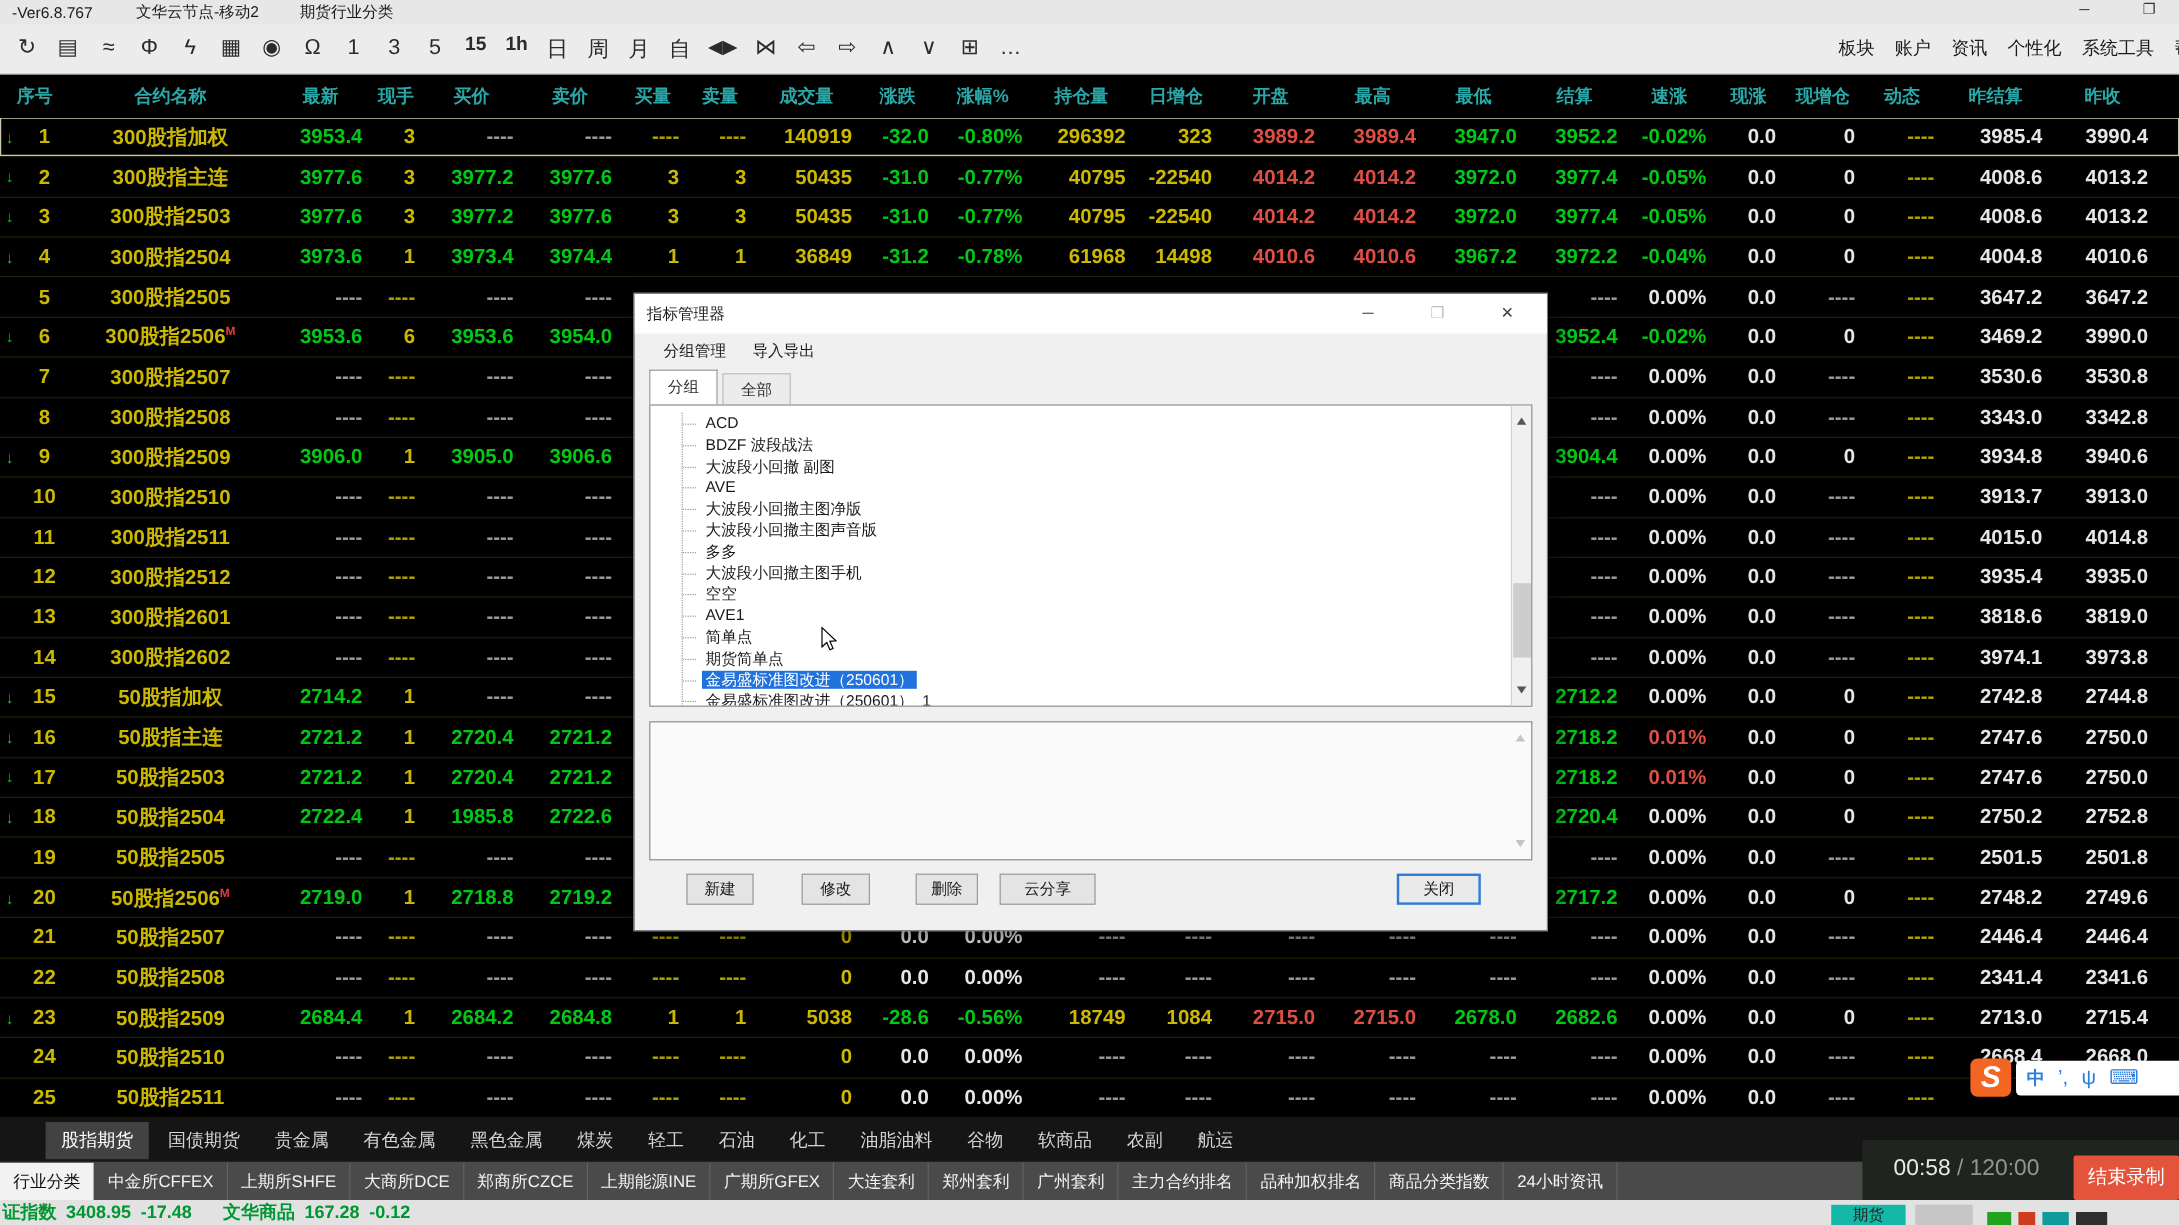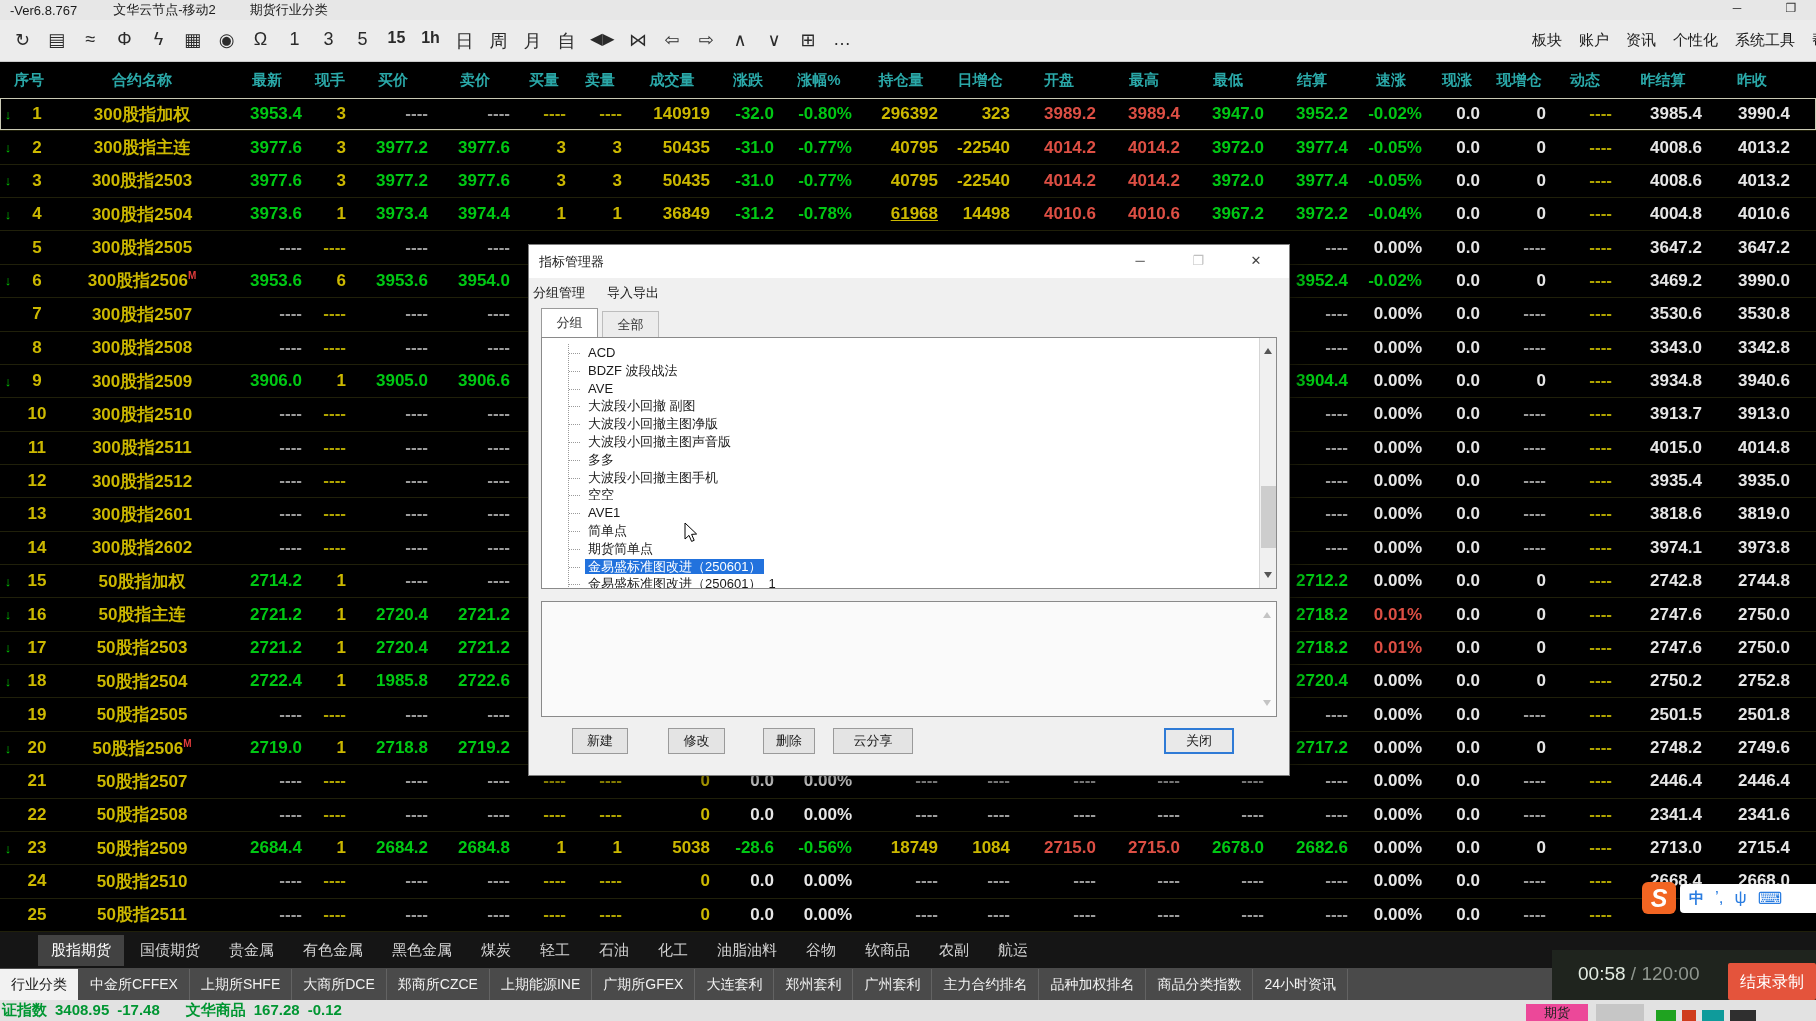--- a/index.html
+++ b/index.html
@@ -45,21 +45,21 @@
   .ex{padding:0 11px;line-height:31px;border-right:1px solid #636363;}
   .ex.active{background:#f2f2f2;color:#111;border-right:none;margin-right:1px;}
   .statusbar{height:21px;background:#e2e2e2;display:flex;align-items:center;gap:18px;padding-left:2px;font-size:15px;font-weight:700;color:#009632;}
   .st-item span{margin-right:8px;}
 
   
   .dialog{position:absolute;left:528px;top:244px;width:762px;height:532px;background:#f0f0f0;border:1px solid #7e7e7e;box-shadow:5px 5px 16px rgba(0,0,0,.55);font-size:13px;color:#1a1a1a;}
   .dlg-title{height:33px;background:#fff;display:flex;align-items:center;padding-left:10px;position:relative;}
   .dlg-ctl{position:absolute;top:8px;width:26px;text-align:center;font-size:13px;color:#444;}
   .dlg-min{left:598px;} .dlg-max{left:656px;color:#c0c0c0;} .dlg-close{left:714px;}
-  .dlg-menu{height:30px;display:flex;align-items:center;gap:22px;padding-left:4px;}
+  .dlg-menu{height:30px;display:flex;align-items:center;gap:22px;padding-left:24px;}
   .dlg-tabs{display:flex;padding-left:12px;height:29px;align-items:flex-end;}
   .dlg-tab{width:57px;text-align:center;line-height:25px;height:26px;background:#ececec;border:1px solid #bdbdbd;border-bottom:none;margin-right:4px;color:#333;}
   .dlg-tab.active{background:#fff;border-color:#9a9a9a;height:29px;line-height:28px;}
   .dlg-list{margin:0 12px;height:252px;background:#fff;border:1px solid #8a8a8a;position:relative;overflow:hidden;}
   .tree{margin:6px 0 0 26px;border-left:1px dotted #9a9a9a;}
   .titem{height:17.8px;line-height:17.8px;padding-left:16px;position:relative;font-family:"DejaVu Sans Mono","Liberation Mono",monospace;font-size:13px;white-space:nowrap;}
   .titem::before{content:"";position:absolute;left:0;top:9px;width:11px;border-top:1px dotted #9a9a9a;}
   .titem .lbl{padding:0 3px;}
   .titem.sel .lbl{background:#2272dd;color:#fff;}
   .vscroll{position:absolute;right:0;top:0;width:17px;height:100%;background:#f0f0f0;border-left:1px solid #d5d5d5;}
@@ -79,21 +79,21 @@
   
   .cursor{position:absolute;left:684px;top:522px;}
   .recorder{position:absolute;left:1552px;top:950px;width:264px;height:50px;background:#1f241e;}
   .rec-time{position:absolute;left:26px;top:13px;font-size:19px;white-space:nowrap;}
   .rec-el{color:#e2ece2;} .rec-tot{color:#8f968f;}
   .rec-btn{position:absolute;left:176px;top:13px;width:88px;height:37px;background:#e4543c;color:#fff;font-size:16px;text-align:center;line-height:37px;border-radius:2px;}
   .ime{position:absolute;left:1642px;top:882px;display:flex;align-items:center;}
   .ime-logo{width:34px;height:32px;background:#f26522;border-radius:6px;color:#fff;font-size:25px;font-weight:700;font-style:italic;text-align:center;line-height:32px;box-shadow:0 1px 3px rgba(0,0,0,.4);}
   .ime-bar{margin-left:4px;width:145px;height:29px;background:#fff;border-radius:4px;box-shadow:0 1px 3px rgba(0,0,0,.35);display:flex;align-items:center;gap:11px;padding-left:9px;color:#2b7de0;font-size:17px;}
   .ime-bar .zh{font-size:15px;font-weight:700;}
-  .chip-futures{position:absolute;left:1526px;top:1004px;width:62px;height:17px;background:#ec4899;color:#222;font-size:13px;text-align:center;line-height:17px;}
+  .chip-futures{position:absolute;left:1526px;top:1004px;width:62px;height:17px;background:#14b8a6;color:#222;font-size:13px;text-align:center;line-height:17px;}
   .chip2{position:absolute;left:1596px;top:1004px;width:48px;height:17px;background:#c6c6c6;}
   .tray{position:absolute;left:1656px;top:1010px;display:flex;gap:6px;}
   .tray div{height:11px;}
 </style>
 </head>
 <body>
 
 <div class="screen">
 
   <div class="titlebar">
@@ -253,21 +253,21 @@
         <span class="namec">300股指2504</span>
         <span class="cell c-g" style="width: 82px;">3973.6</span>
         <span class="cell c-y" style="width: 44px;">1</span>
         <span class="cell c-g" style="width: 82px;">3973.4</span>
         <span class="cell c-g" style="width: 82px;">3974.4</span>
         <span class="cell c-y" style="width: 56px;">1</span>
         <span class="cell c-y" style="width: 56px;">1</span>
         <span class="cell c-y" style="width: 88px;">36849</span>
         <span class="cell c-g" style="width: 64px;">-31.2</span>
         <span class="cell c-g" style="width: 78px;">-0.78%</span>
-        <span class="cell c-y" style="width: 86px; text-decoration: underline;">61968</span>
+        <span class="cell c-y" style="width: 86px;">61968</span>
         <span class="cell c-y" style="width: 72px;">14498</span>
         <span class="cell c-r" style="width: 86px;">4010.6</span>
         <span class="cell c-r" style="width: 84px;">4010.6</span>
         <span class="cell c-g" style="width: 84px;">3967.2</span>
         <span class="cell c-g" style="width: 84px;">3972.2</span>
         <span class="cell c-g" style="width: 74px;">-0.04%</span>
         <span class="cell c-w" style="width: 58px;">0.0</span>
         <span class="cell c-w" style="width: 66px;">0</span>
         <span class="cell c-dy" style="width: 66px;">----</span>
         <span class="cell c-w" style="width: 90px;">4004.8</span>
@@ -870,22 +870,22 @@
       <span>导入导出</span>
     </div>
     <div class="dlg-tabs" id="dlgtabs">
         <div class="dlg-tab active">分组</div>
         <div class="dlg-tab">全部</div>
       </div>
     <div class="dlg-list">
       <div class="tree" id="dlglist">
           <div class="titem"><span class="lbl">ACD</span></div>
           <div class="titem"><span class="lbl">BDZF 波段战法</span></div>
+          <div class="titem"><span class="lbl">大波段小回撤 副图</span></div>
           <div class="titem"><span class="lbl">AVE</span></div>
-          <div class="titem"><span class="lbl">大波段小回撤 副图</span></div>
           <div class="titem"><span class="lbl">大波段小回撤主图净版</span></div>
           <div class="titem"><span class="lbl">大波段小回撤主图声音版</span></div>
           <div class="titem"><span class="lbl">多多</span></div>
           <div class="titem"><span class="lbl">大波段小回撤主图手机</span></div>
           <div class="titem"><span class="lbl">空空</span></div>
           <div class="titem"><span class="lbl">AVE1</span></div>
           <div class="titem"><span class="lbl">简单点</span></div>
           <div class="titem"><span class="lbl">期货简单点</span></div>
           <div class="titem sel"><span class="lbl">金易盛标准图改进（250601）</span></div>
           <div class="titem"><span class="lbl">金易盛标准图改进（250601）_1</span></div>

